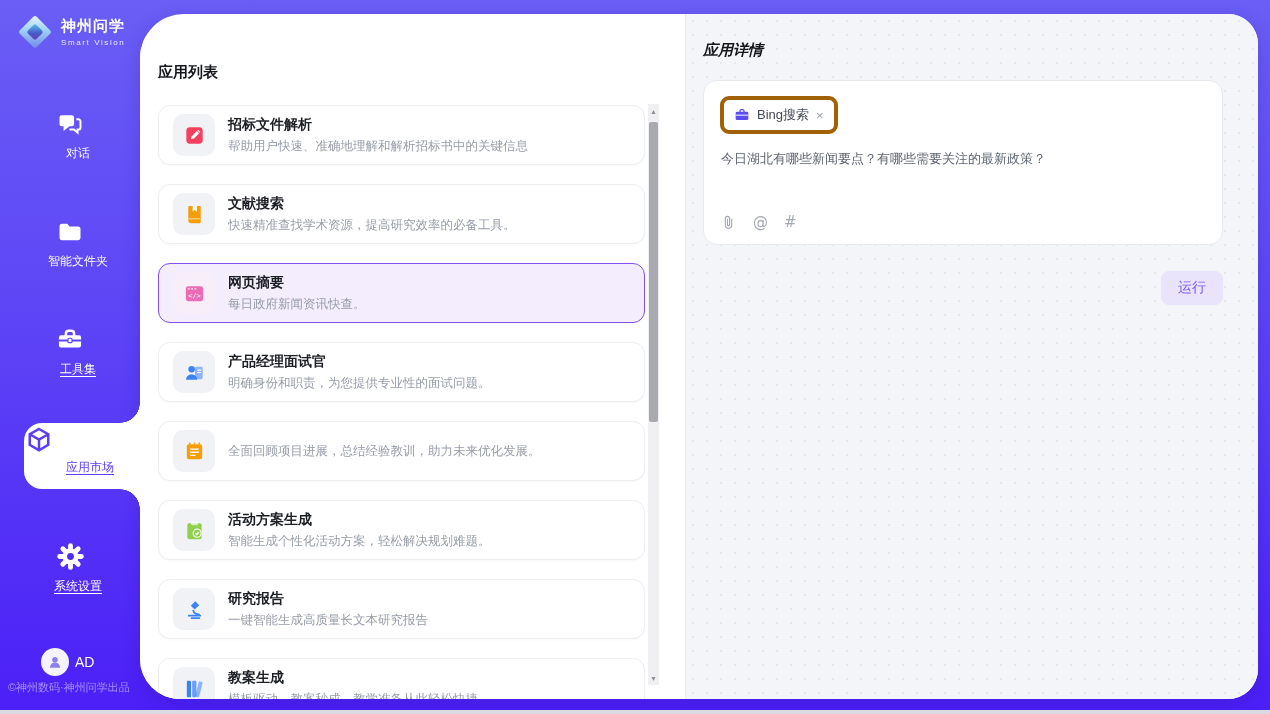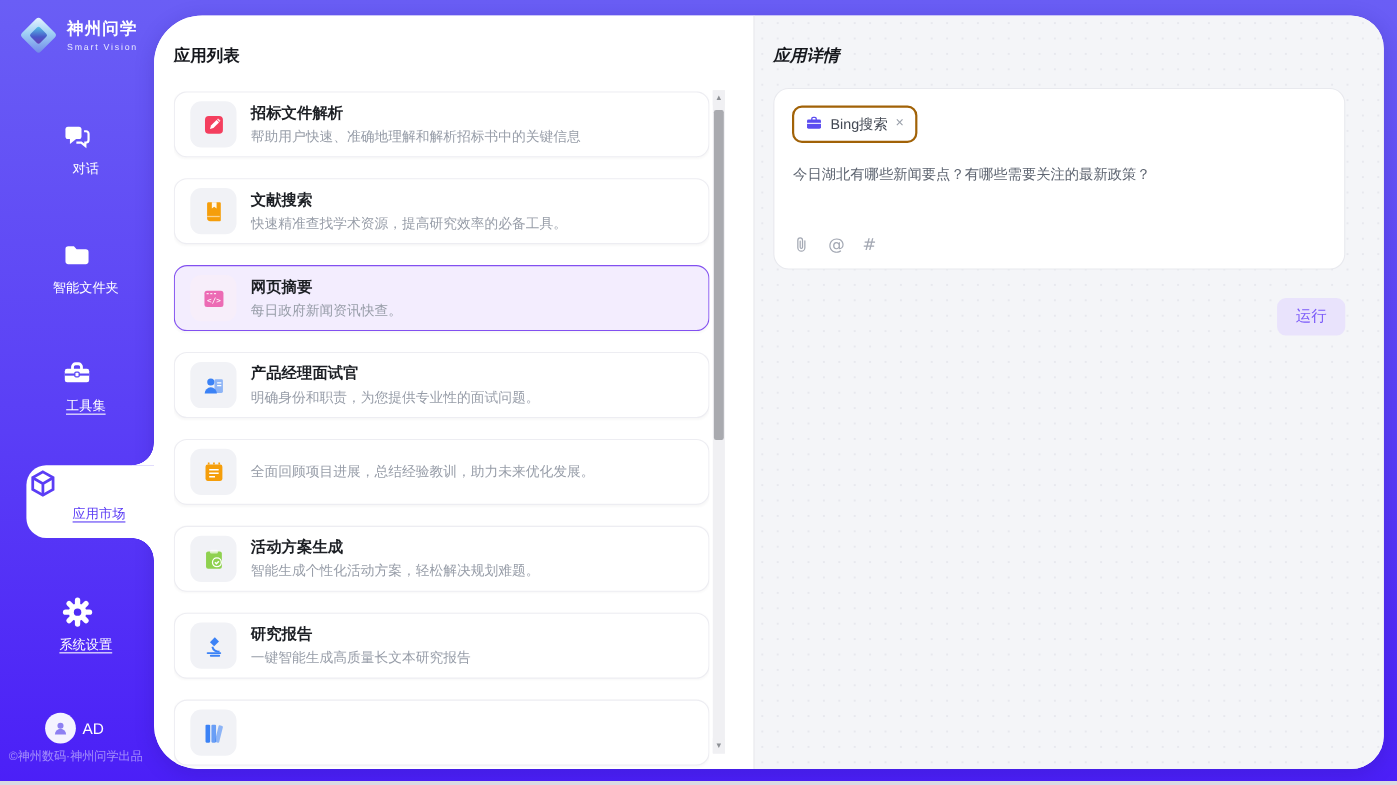--- a/index.html
+++ b/index.html
@@ -40,21 +40,21 @@
   .avatar { width:28px; height:28px; border-radius:50%; background:#f4f3ff; display:flex; align-items:center; justify-content:center; }
   .user-name { color:#fff; font-size:14px; }
   .sidebar-footer { position:absolute; left:8px; top:680px; font-size:11px; color:rgba(255,255,255,.48); white-space:nowrap; }
 
   
   .frame { position:absolute; left:140px; top:14px; width:1118px; height:685px;
     border-radius:44px 30px 30px 40px; overflow:hidden; display:flex; background:#fff;
     box-shadow:0 4px 18px rgba(30,10,120,.18); z-index:4; }
 
   
-  .left-panel { width:545px; background:#fff; position:relative; flex:0 0 auto; }
+  .left-panel { width:545px; background:#fff; position:relative; flex:0 0 auto;margin-top:22px; }
   .panel-title { font-size:15px; font-weight:bold; color:#15171c; }
   .left-panel .panel-title { position:absolute; left:18px; top:27px; }
   .app-scroll { position:absolute; left:18px; top:69px; width:487px; bottom:0; overflow:hidden; }
   .app-card { height:60px; margin-bottom:19px; background:#fff; border:1px solid #ededf2; border-radius:12px;
     display:flex; align-items:center; padding:0 14px; gap:13px; cursor:pointer;
     box-shadow:0 1px 2px rgba(20,20,40,.03); }
   .app-card.selected { background:#f3edfe; border:1.5px solid #8250f0; }
   .tile { width:42px; height:42px; border-radius:10px; background:#f1f2f6; display:flex; align-items:center; justify-content:center; flex:0 0 auto; }
   .app-card.selected .tile { background:#f7eefa; }
   .app-name { font-size:14px; font-weight:bold; color:#1c1f24; margin-bottom:4px; }
@@ -67,22 +67,22 @@
     display:flex; align-items:center; justify-content:center; cursor:pointer; }
   .sb-btn.up { top:0; } .sb-btn.down { bottom:0; }
   .sb-thumb { position:absolute; left:1px; top:18px; width:9px; height:300px; background:#a9aaaf; border-radius:2px; cursor:pointer; }
 
   
   .right-panel { flex:1; background:#f4f5f8; border-left:1px solid #e9eaee; position:relative;
     background-image:radial-gradient(#e7e8ee 1px, rgba(0,0,0,0) 1px); background-size:14px 14px; }
   .right-panel .panel-title { position:absolute; left:17px; top:27px;font-style:italic; }
   .detail-card { position:absolute; left:17px; top:66px; width:520px; height:165px; background:#fff;
     border:1px solid #e8e9ee; border-radius:14px; }
-  .chip { position:absolute; left:16px; top:15px; display:inline-flex; gap:7px;
-    border:2px solid #a16207; border-radius:9px; background:#fff; padding:6px 10px; cursor:pointer; }
+  .chip { position:absolute; left:16px; top:15px; display:inline-flex; align-items:center; gap:7px;
+    border:4px solid #a16207; border-radius:9px; background:#fff; padding:6px 10px; cursor:pointer; }
   .chip-label { font-size:13px; color:#434954; }
   .chip-close { font-size:13px; color:#9aa0aa; cursor:pointer; line-height:1; }
   .query-text { position:absolute; left:17px; top:68px; right:16px; font-size:13px; color:#5d6470; line-height:1.5; }
   .attach-row { position:absolute; left:16px; bottom:13px; display:flex; align-items:center; gap:16px; color:#a3a8b3; }
   .attach-row .sym { font-size:15px; cursor:pointer; font-family:"DejaVu Sans",sans-serif; }
   .run-row { position:absolute; left:17px; top:257px; width:520px; text-align:right; }
   .run-btn { display:inline-block; background:#e9e3fc; color:#7b5bf9; font-size:14px; border:none;
     border-radius:8px; padding:8px 17px; cursor:pointer; font-family:inherit; }
   svg { display:block; }
 </style>
@@ -281,20 +281,24 @@
       </div>
 
       <div class="app-card">
         <div class="tile" style="color: rgb(59, 130, 246);">
           <svg width="23" height="23" viewBox="0 0 24 24">
             <rect x="4" y="4" width="4.4" height="17" rx="1" fill="currentColor"></rect>
             <rect x="9.6" y="4" width="4.4" height="17" rx="1" fill="currentColor" opacity=".75"></rect>
             <rect x="14.6" y="4.6" width="4.2" height="16.4" rx="1" transform="rotate(14 16.7 12.8)" fill="currentColor" opacity=".55"></rect>
           </svg>
         </div>
+        <div class="app-text">
+          <div class="app-name">教案生成</div>
+          <div class="app-desc">模板驱动，教案秒成，教学准备从此轻松快捷</div>
+        </div>
       </div>
 
     </div>
 
     <div class="sb">
       <div class="sb-btn up">▲</div>
       <div class="sb-thumb"></div>
       <div class="sb-btn down">▼</div>
     </div>
   </div>

